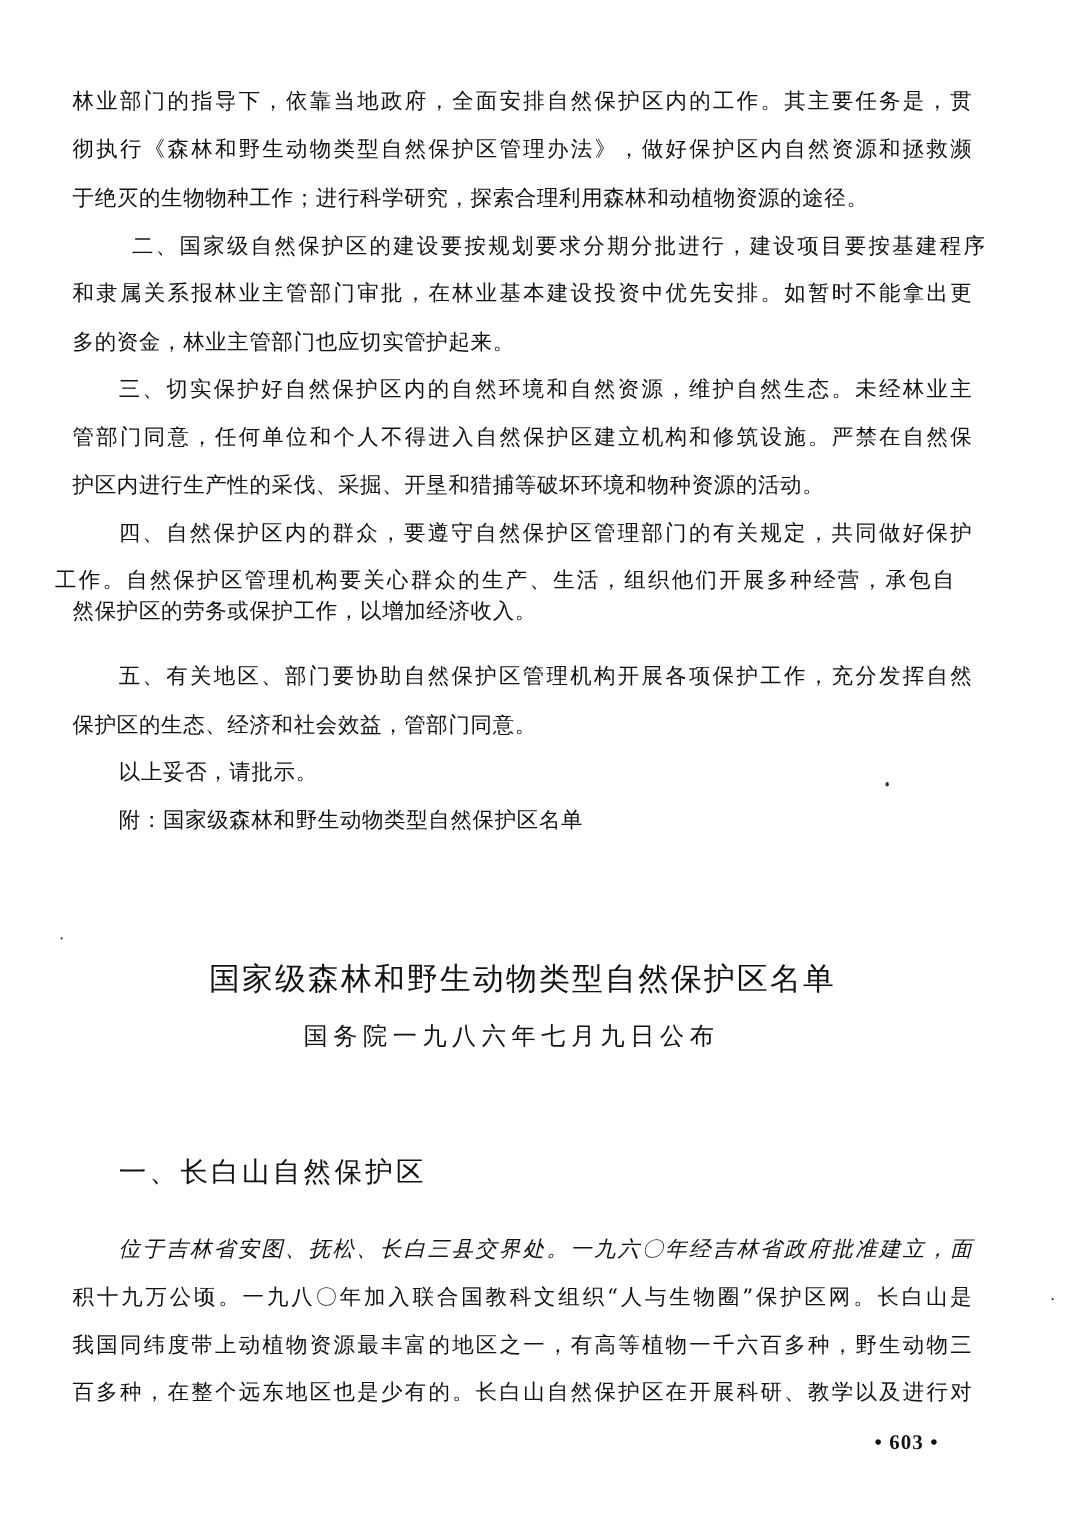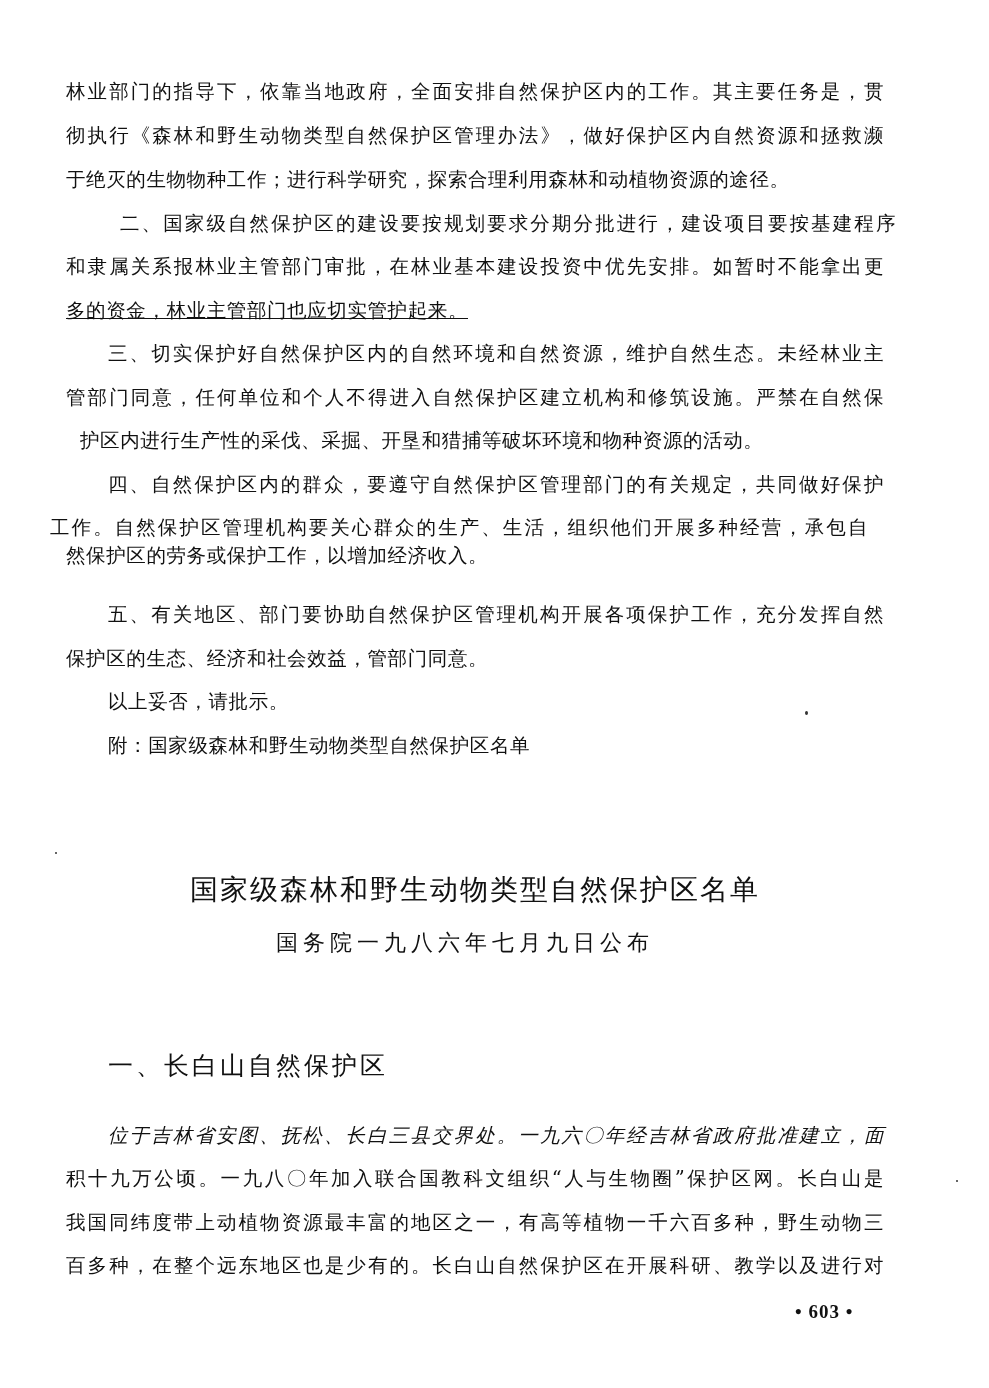--- a/index.html
+++ b/index.html
@@ -44,25 +44,25 @@
   </style>
 </head>
 <body>
 
 <div class="line justify" style="left:66px; top:80px; width:818px;">林业部门的指导下，依靠当地政府，全面安排自然保护区内的工作。其主要任务是，贯</div>
 <div class="line justify" style="left:66px; top:124px; width:818px;">彻执行《森林和野生动物类型自然保护区管理办法》，做好保护区内自然资源和拯救濒</div>
 <div class="line" style="left:66px; top:168px;">于绝灭的生物物种工作；进行科学研究，探索合理利用森林和动植物资源的途径。</div>
 
 <div class="line justify" style="left:108px; top:212px; width:776px;margin-left:12px;">二、国家级自然保护区的建设要按规划要求分期分批进行，建设项目要按基建程序</div>
 <div class="line justify" style="left:66px; top:255px; width:818px;">和隶属关系报林业主管部门审批，在林业基本建设投资中优先安排。如暂时不能拿出更</div>
-<div class="line" style="left:66px; top:299px;text-decoration:underline;">多的资金，林业主管部门也应切实管护起来。</div>
+<div class="line" style="left:66px; top:299px;">多的资金，林业主管部门也应切实管护起来。</div>
 
 <div class="line justify" style="left:108px; top:342px; width:776px;">三、切实保护好自然保护区内的自然环境和自然资源，维护自然生态。未经林业主</div>
 <div class="line justify" style="left:66px; top:386px; width:818px;">管部门同意，任何单位和个人不得进入自然保护区建立机构和修筑设施。严禁在自然保</div>
-<div class="line" style="left:80px; top:429px;">护区内进行生产性的采伐、采掘、开垦和猎捕等破坏环境和物种资源的活动。</div>
+<div class="line" style="left:66px; top:429px;">护区内进行生产性的采伐、采掘、开垦和猎捕等破坏环境和物种资源的活动。</div>
 
 <div class="line justify" style="left:108px; top:473px; width:776px;">四、自然保护区内的群众，要遵守自然保护区管理部门的有关规定，共同做好保护</div>
 <div class="line justify" style="left:50px; top:516px; width:818px;">工作。自然保护区管理机构要关心群众的生产、生活，组织他们开展多种经营，承包自</div>
 <div class="line" style="left:66px; top:544px;">然保护区的劳务或保护工作，以增加经济收入。</div>
 
 <div class="line justify" style="left:108px; top:603px; width:776px;">五、有关地区、部门要协助自然保护区管理机构开展各项保护工作，充分发挥自然</div>
 <div class="line" style="left:66px; top:647px;">保护区的生态、经济和社会效益，管部门同意。</div>
 
 <div class="line" style="left:108px; top:690px;">以上妥否，请批示。</div>
 <div class="line" style="left:108px; top:734px;">附：国家级森林和野生动物类型自然保护区名单</div>

